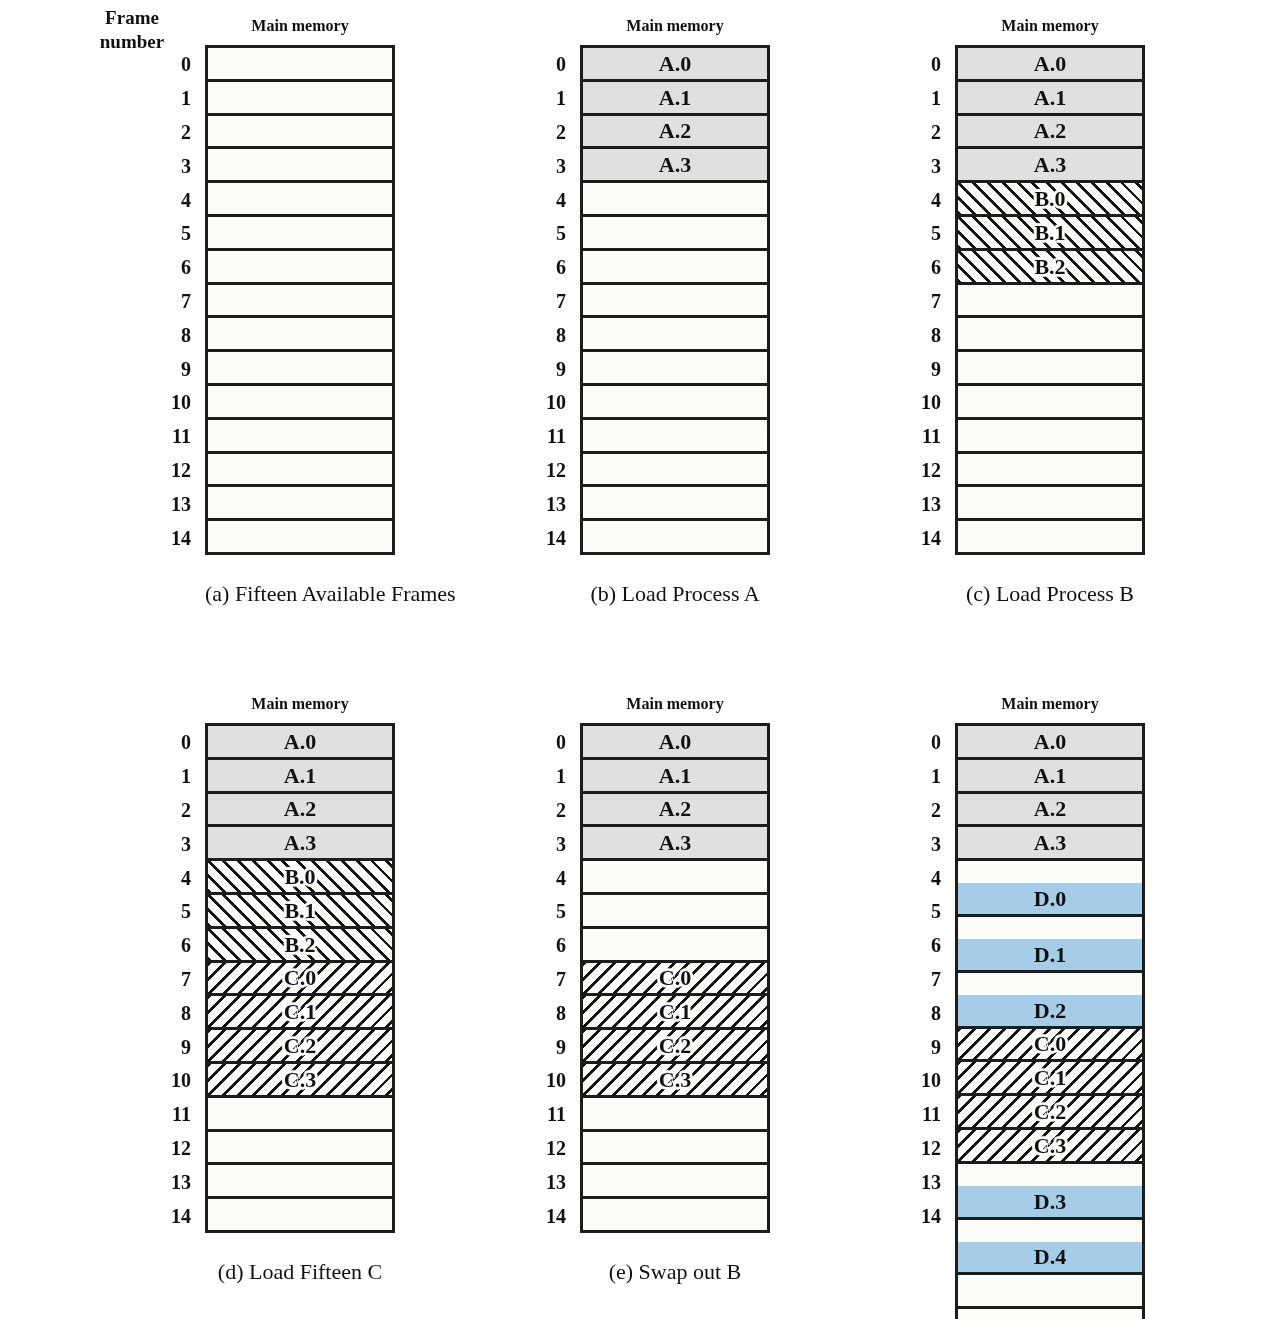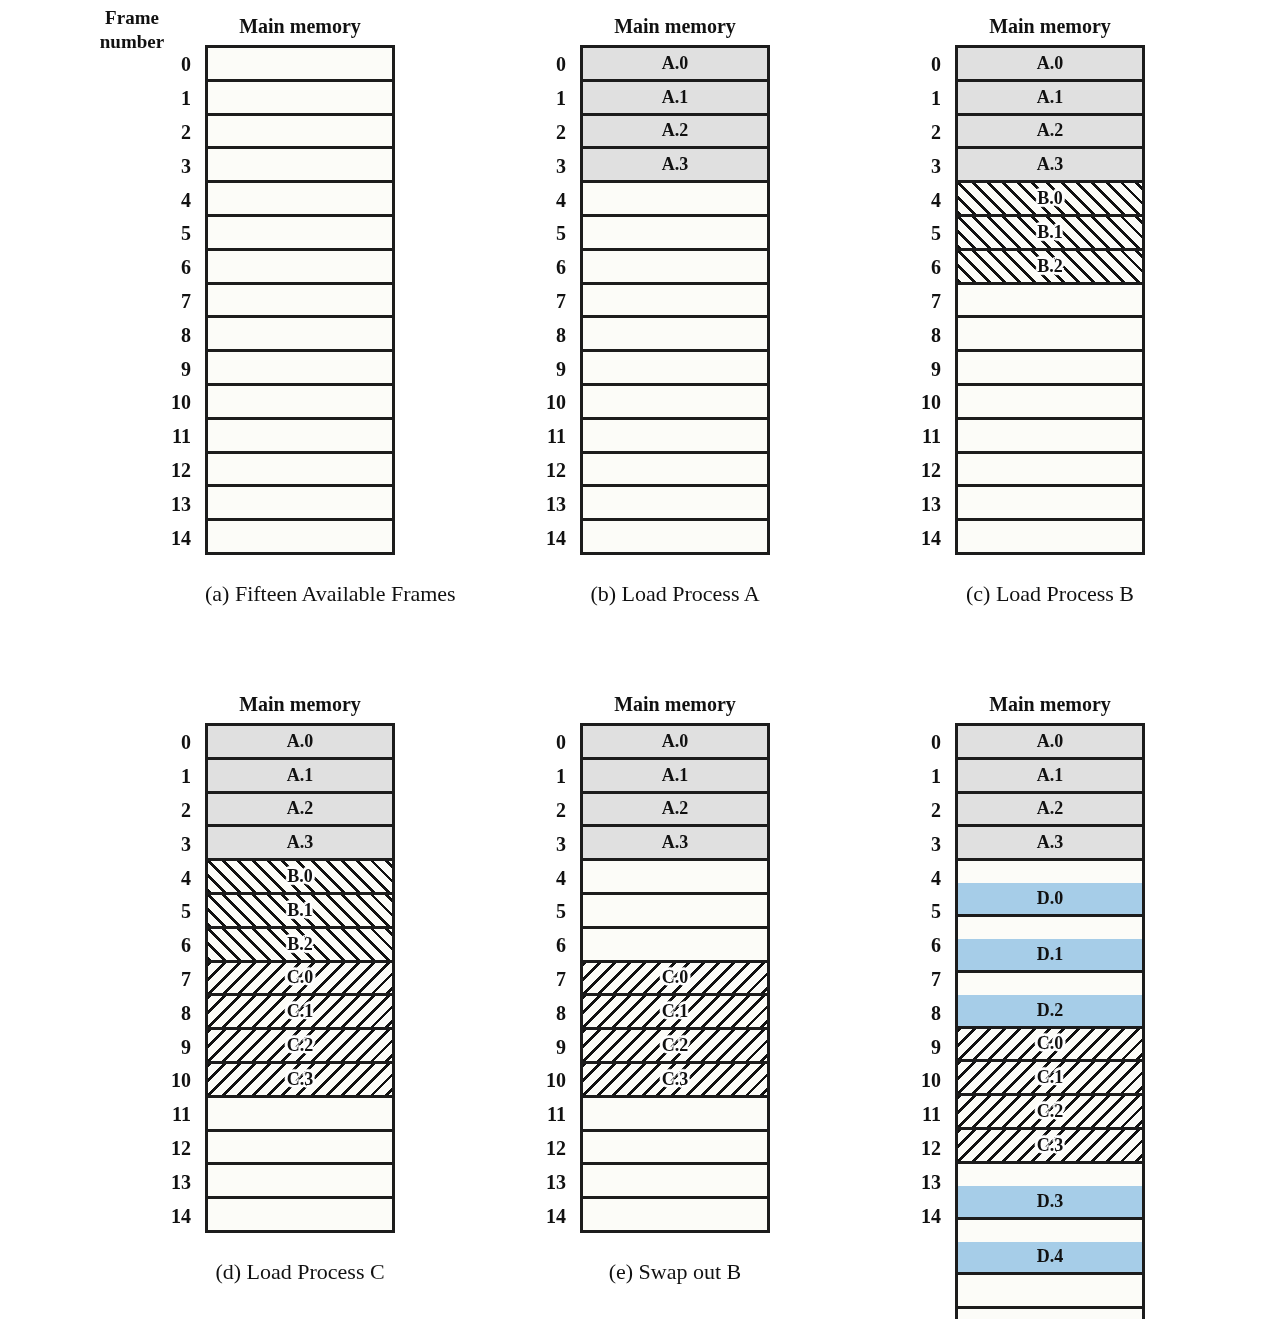--- a/index.html
+++ b/index.html
@@ -13,21 +13,21 @@
   #figure{position:relative;width:1274px;height:1319px;}
 
   .frame-label{
     position:absolute;left:84px;top:6px;width:96px;
     text-align:center;font-weight:bold;font-size:19px;line-height:24px;
   }
 
   .panel{position:absolute;width:235px;}
   .mm-title{
     margin-left:45px;width:190px;height:35px;line-height:32px;
-    text-align:center;font-weight:bold;font-size:20px;
+    text-align:center;font-weight:bold;font-size:16px;
   }
   .body{display:flex;}
   .numbers{width:45px;padding-top:3px;box-sizing:border-box;}
   .num{
     height:33.8px;display:flex;align-items:center;justify-content:flex-end;
     padding-right:14px;font-weight:bold;font-size:20px;box-sizing:border-box;
   }
   .cells{
     width:190px;box-sizing:border-box;
     border:3px solid var(--border);
@@ -44,21 +44,21 @@
   .cell-blue{background-color:var(--blue);margin-top:22px;}
   .cell-hatch-back{
     background-image:repeating-linear-gradient(45deg,
       var(--hatch) 0 2.8px, rgba(0,0,0,0) 2.8px 10.5px);
   }
   .cell-hatch-fwd{
     background-image:repeating-linear-gradient(135deg,
       var(--hatch) 0 2.8px, rgba(0,0,0,0) 2.8px 10.5px);
   }
   .lbl{
-    font-weight:bold;font-size:18px;line-height:19px;
+    font-weight:bold;font-size:22px;line-height:19px;
   }
   .halo{
     text-shadow:
       -2px -2px 0 #fff, 2px -2px 0 #fff, -2px 2px 0 #fff, 2px 2px 0 #fff,
       -2px 0 0 #fff, 2px 0 0 #fff, 0 -2px 0 #fff, 0 2px 0 #fff,
       -3px 0 1px #fff, 3px 0 1px #fff, 0 -3px 1px #fff, 0 3px 1px #fff;
   }
   .caption{
     margin-left:45px;width:190px;margin-top:26px;
     text-align:center;white-space:nowrap;
@@ -269,21 +269,21 @@
             </div>
             <div class="cell cell-hatch-fwd">
               <span class="lbl halo">C.3</span>
             </div>
             <div class="cell"></div>
             <div class="cell"></div>
             <div class="cell"></div>
             <div class="cell"></div>
           </div>
         </div>
-        <div class="caption">(d) Load Process C</div>
+        <div class="caption">(d) Load Fifteen C</div>
       </div>
       <div class="panel" style="left: 535px; top: 688px;">
         <div class="mm-title">Main memory</div>
         <div class="body">
           <div class="numbers">
             <div class="num">0</div>
             <div class="num">1</div>
             <div class="num">2</div>
             <div class="num">3</div>
             <div class="num">4</div>

